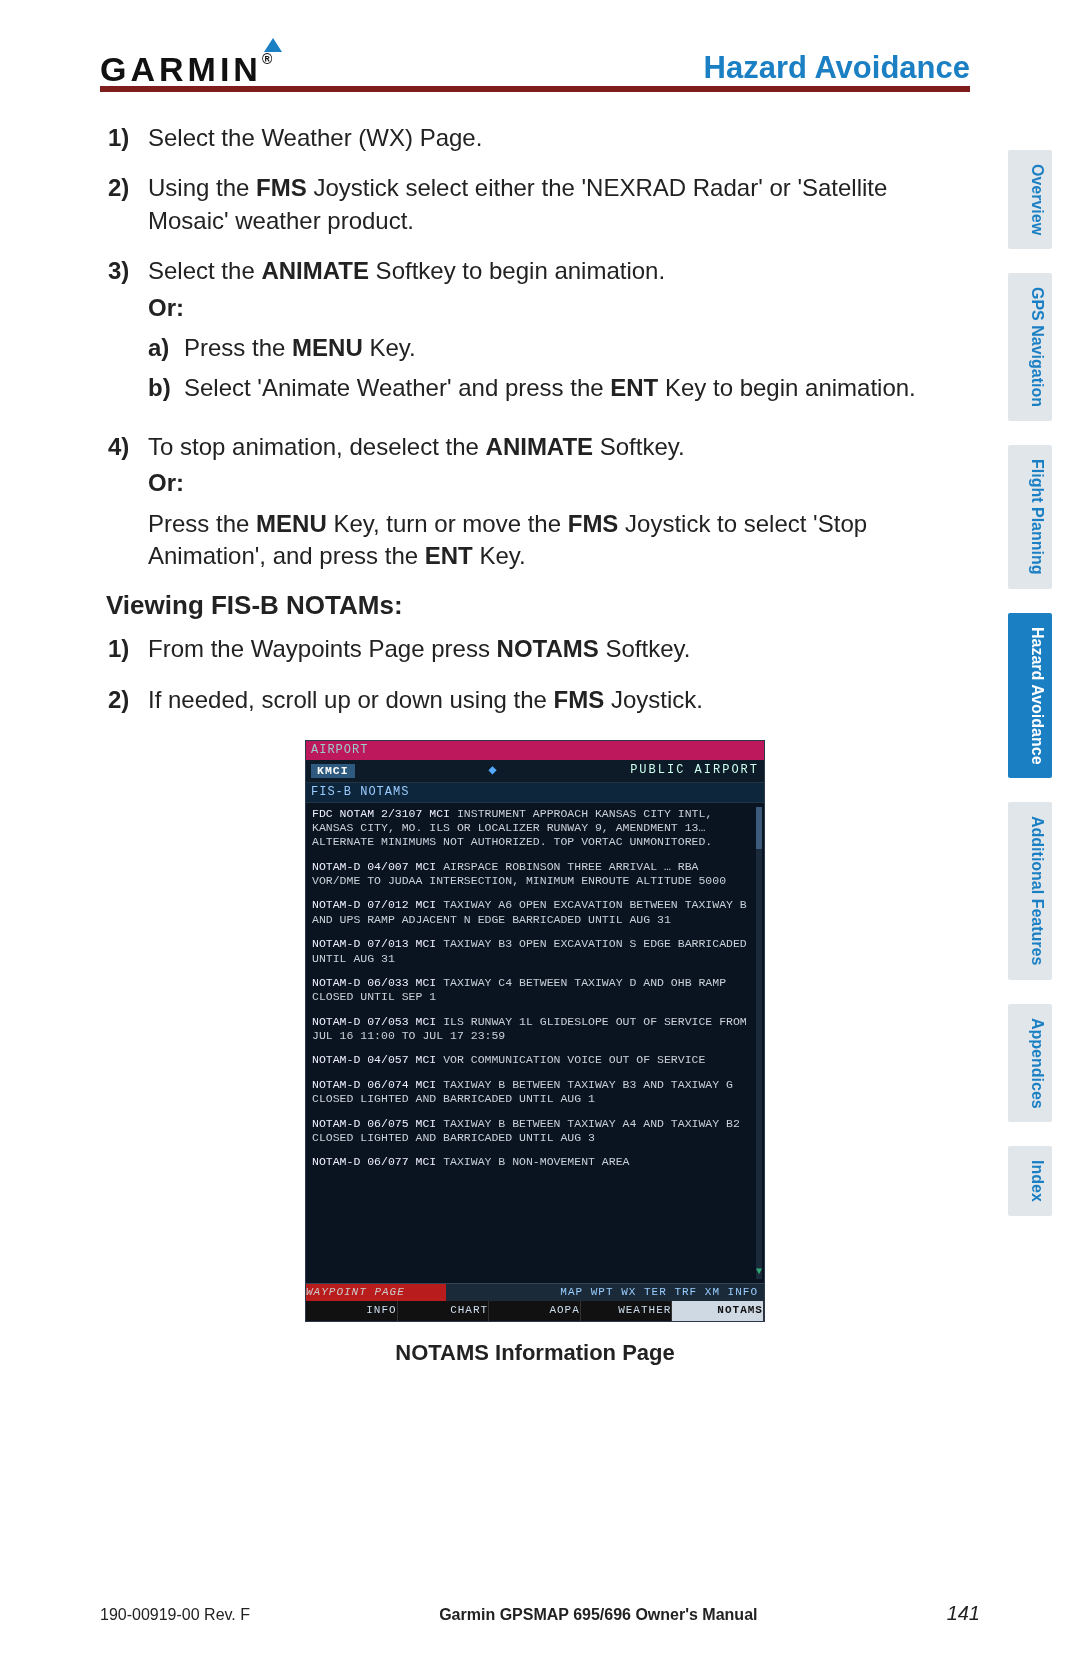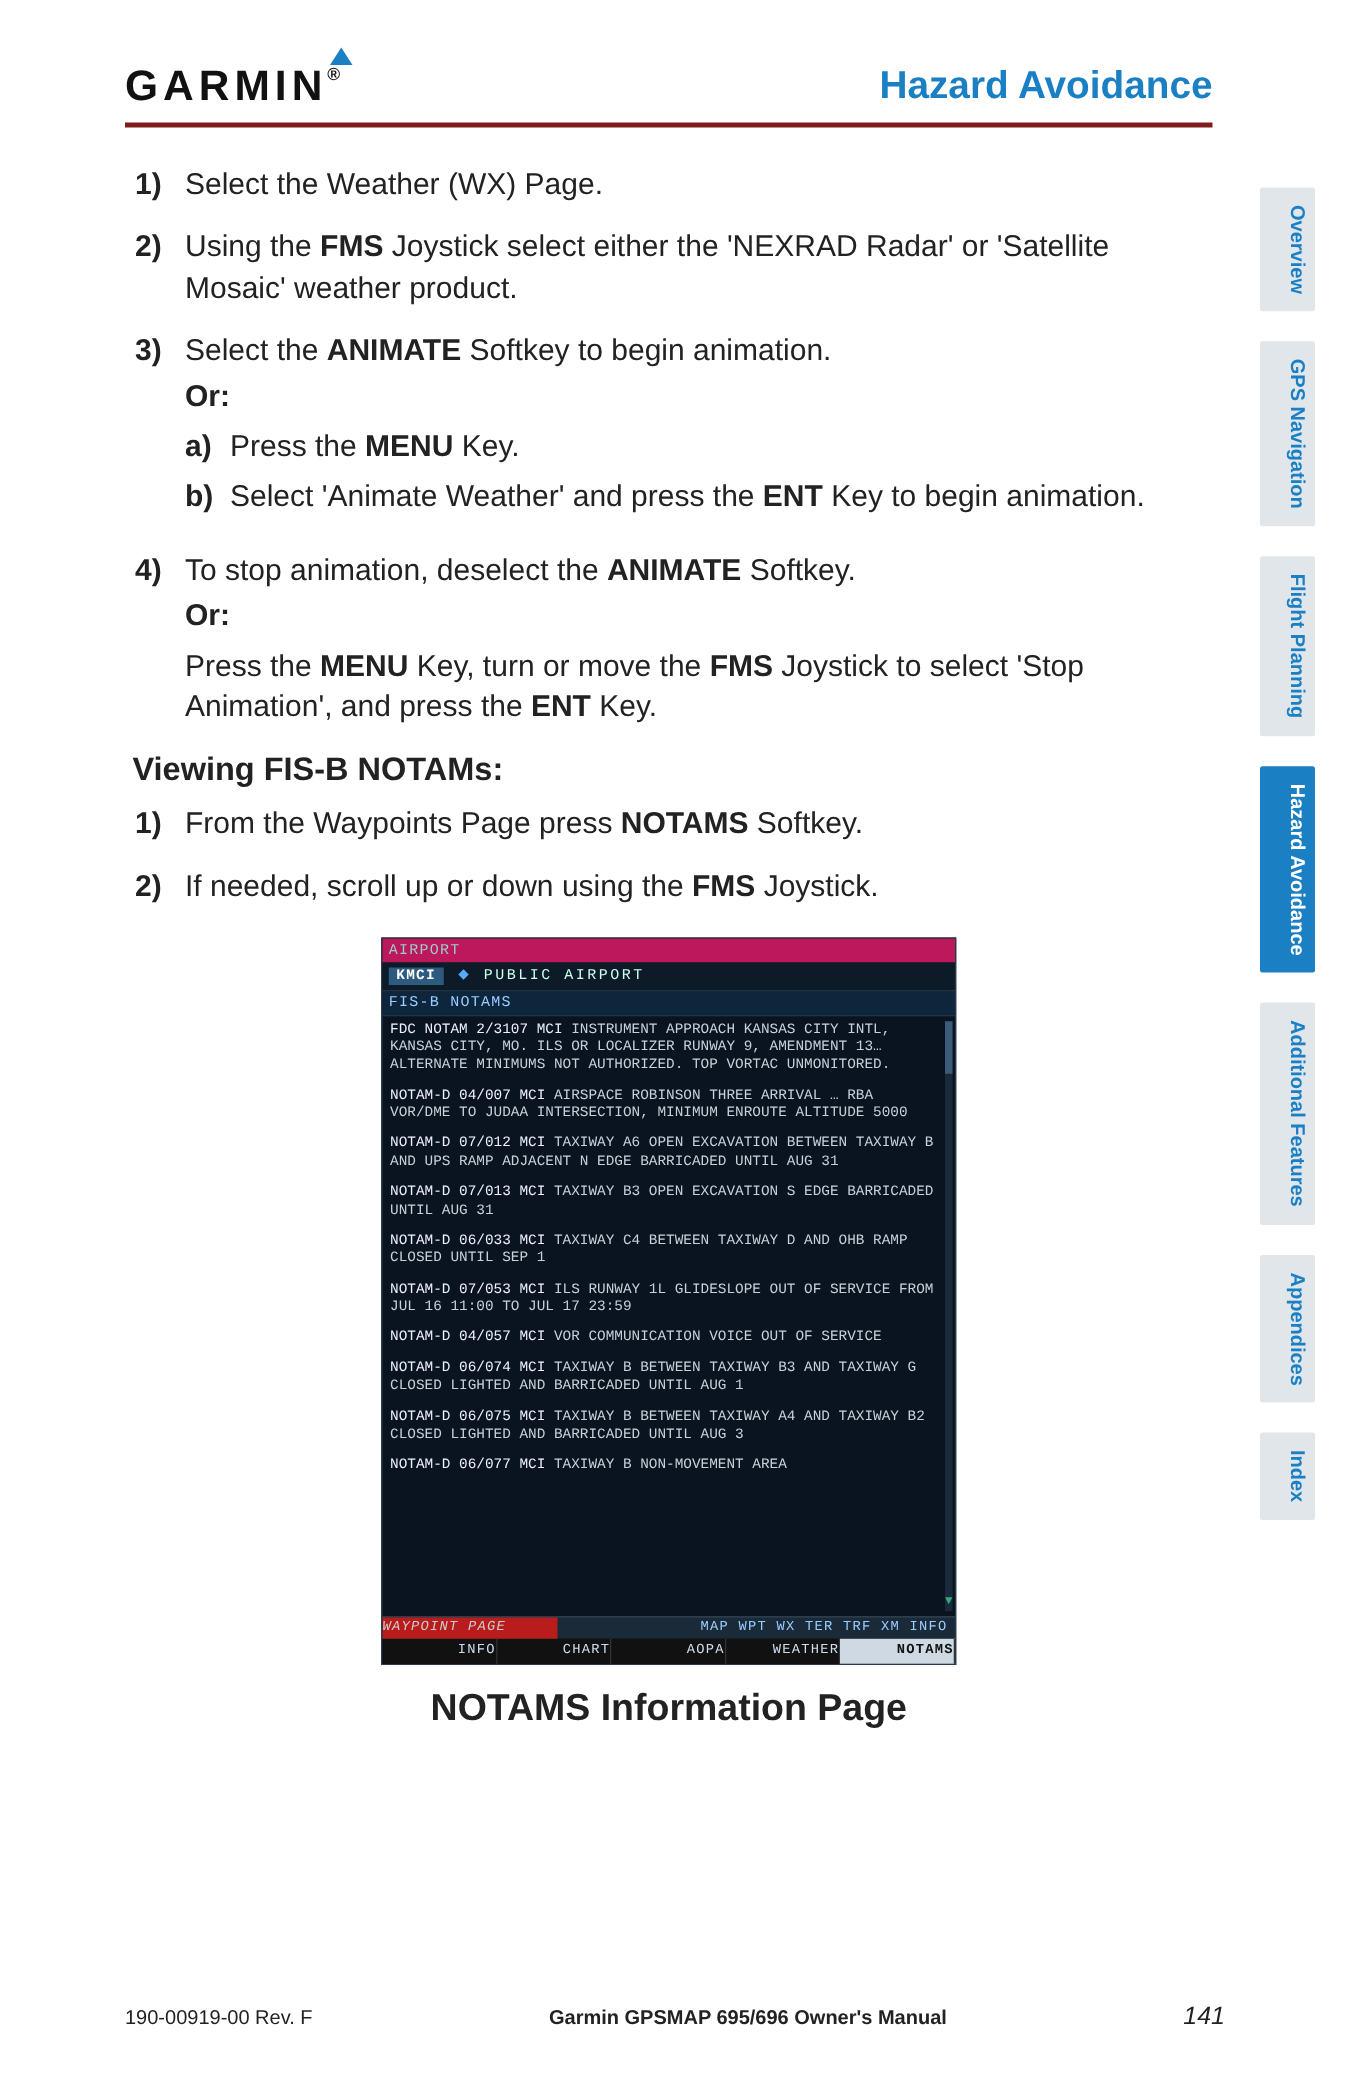--- a/index.html
+++ b/index.html
@@ -13,22 +13,22 @@
   }
   .page {
     padding: 50px 110px 40px 100px;
     position: relative;
     height: 100%;
   }
   .header {
     display: flex;
     align-items: flex-end;
     justify-content: space-between;
-    border-bottom: 4px solid #7f1d1d;
-    padding-bottom: 12px;
+    border-bottom: 6px solid #7f1d1d;
+    padding-bottom: 0;
     margin-bottom: 30px;
   }
   .logo {
     font-family: Arial, sans-serif;
     font-weight: 600;
     font-size: 34px;
     letter-spacing: 4px;
     color: #111;
     position: relative;
     line-height: 1;
@@ -65,38 +65,38 @@
     width: 460px;
     margin: 24px auto 10px auto;
     background: #0a1420;
     border: 1px solid #2a3a4c;
     font-family: "Consolas","Courier New",monospace;
     color: #c8d0d8;
     font-size: 11.5px;
     line-height: 1.25;
   }
   .dev-row1 { background: #be185d; color: #9cc; padding: 2px 5px; font-size:12px; letter-spacing:1px; }
-  .dev-row2 { display:flex; align-items:center; background:#0d1a28; padding:2px 5px; gap:12px; }
+  .dev-row2 { display:flex; align-items:center; background:#0d1a28; padding:2px 5px; gap:12px;justify-content:space-between; }
   .dev-ident { background:#2d5a7e; color:#fff; padding:0 6px; font-weight:bold; letter-spacing:1px; }
   .dev-dia { color:#55aaff; font-size:14px; }
   .dev-airport { color:#cfe; letter-spacing:2px; font-size:12px; }
   .dev-sect { background:#0e263c; color:#9cf; padding:2px 5px; font-size:12px; letter-spacing:1px; border-top:1px solid #234; border-bottom:1px solid #234;}
   .dev-body { padding: 4px 6px 2px 6px; position:relative; min-height: 480px; }
   .dev-scroll { position:absolute; right:2px; top:4px; bottom:4px; width:6px; background:#1a2a3a; }
   .dev-scroll::before { content:""; display:block; width:6px; height:42px; background:#3c5a7a; }
   .dev-scroll .arrd { position:absolute; bottom:0; color:#3a7; font-size:10px; }
   .notam { margin-bottom: 10px; padding-right:10px; }
   .notam .nid { color:#eef; }
   .dev-foot1 { display:flex; background:#1a2a38; border-top:1px solid #345; font-size:11px; }
   .dev-foot1 .lbl { flex:0 0 140px; background:#b91c1c; color:#ccc; padding:2px 0; letter-spacing:1px;font-style:italic;}
   .dev-foot1 .tabs { flex:1; text-align:right; padding:2px 6px; letter-spacing:1px; color:#9cf;}
   .dev-foot2 { display:flex; background:#111; }
   .dev-foot2 .sk { flex:1; text-align:right; color:#cde; font-size:11px; padding:3px 0; letter-spacing:1px; border-right:1px solid #333;}
   .dev-foot2 .sk.active { background:#cfd9e4; color:#111; font-weight:bold; }
-  .caption { text-align:center; font-weight:700; font-size:30px; margin-top:18px; }
+  .caption { text-align:center; font-weight:700; font-size:22px; margin-top:18px; }
   
   
   .tabs-rail { position:absolute; right: 28px; top: 150px; width: 44px; display:flex; flex-direction:column; gap:24px; }
   .thumbtab {
     writing-mode: vertical-rl;
     text-orientation: mixed;
     background:#e1e6ea;
     color:#1b7fc4;
     font-weight:700;
     font-size:16px;

